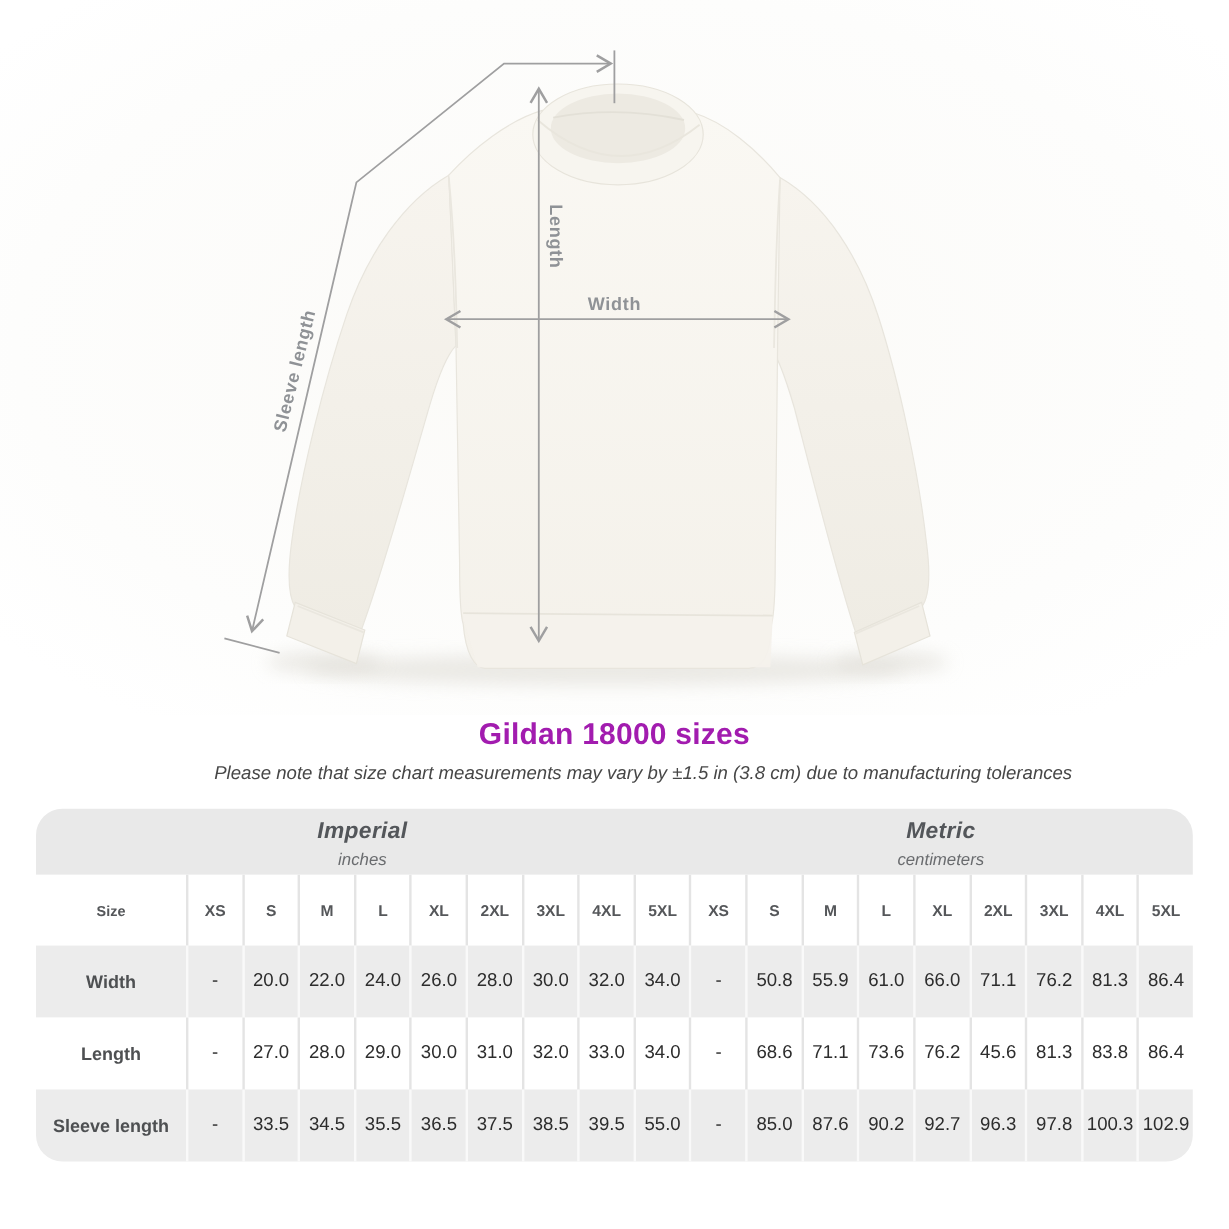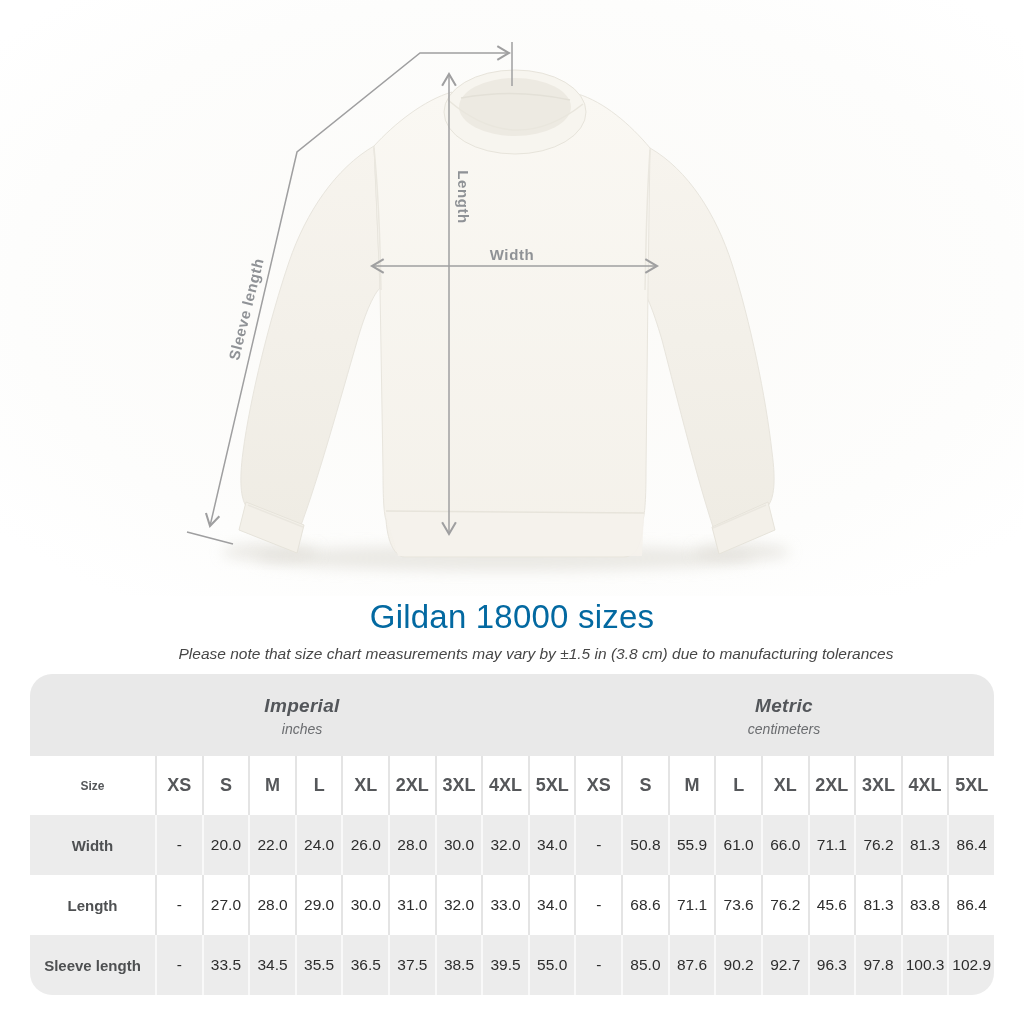--- a/index.html
+++ b/index.html
@@ -12,38 +12,38 @@
   .photo svg{position:absolute;left:0;top:0;}
   .meas-label{
     position:absolute;font-size:15px;font-weight:bold;color:#8f9296;
     letter-spacing:.6px;white-space:nowrap;
   }
   .lbl-width{left:512px;top:254px;transform:translate(-50%,-50%);}
   .lbl-length{left:463px;top:197px;transform:translate(-50%,-50%) rotate(90deg);}
   .lbl-sleeve{left:246px;top:309px;transform:translate(-50%,-50%) rotate(-76deg);}
   
   .title-block{position:absolute;left:0;top:598px;width:1024px;text-align:center;}
-  .title-block h1{margin:0;font-size:33px;font-weight:normal;color:#0369a1;letter-spacing:.2px;}
+  .title-block h1{margin:0;font-size:25px;font-weight:bold;color:#a21caf;letter-spacing:.2px;}
   .title-block .note{margin-top:9px;font-size:15.5px;font-style:italic;color:#474747;padding-left:48px;}
   
   .size-table{position:absolute;left:30px;top:674px;width:964px;}
-  .band{height:82px;background:#e9e9e9;border-radius:22px 22px 0 0;display:flex;}
+  .band{height:55px;background:#e9e9e9;border-radius:22px 22px 0 0;display:flex;}
   .band-sec{display:flex;flex-direction:column;align-items:center;justify-content:center;padding-top:2px;}
   .band-sec.left{width:544px;}
   .band-sec.right{flex:1;}
   .band-sec .sec-title{font-size:19px;font-weight:bold;font-style:italic;color:#53565a;letter-spacing:.3px;}
   .band-sec .sec-units{font-size:14px;font-style:italic;color:#6a6c6f;margin-top:4px;}
   .trow{display:grid;grid-template-columns:125px repeat(18,1fr);--sep:#e4e4e4;background:#ffffff;}
   .trow.header{height:59px;}
   .trow.data{height:60px;}
   .trow.striped{background:#ececec;--sep:#f9f9f9;}
   .trow.last{border-radius:0 0 22px 22px;}
   .cell{display:flex;align-items:center;justify-content:center;font-size:15.5px;color:#2d2d2d;min-width:0;}
   .cell.label{font-weight:bold;font-size:15px;color:#4e5052;}
-  .trow.header .cell{font-weight:bold;font-size:18px;color:#55575a;}
+  .trow.header .cell{font-weight:bold;font-size:13px;color:#55575a;}
   .trow.header .cell.label{font-size:12px;}
   .trow .cell:nth-child(n+2){border-left:2px solid var(--sep);}
 </style>
 </head>
 <body>
 
 <div class="photo">
   <svg width="1024" height="596" viewBox="0 0 1024 596">
     <defs>
       <radialGradient id="bgGrad" cx="50%" cy="48%" r="65%">

